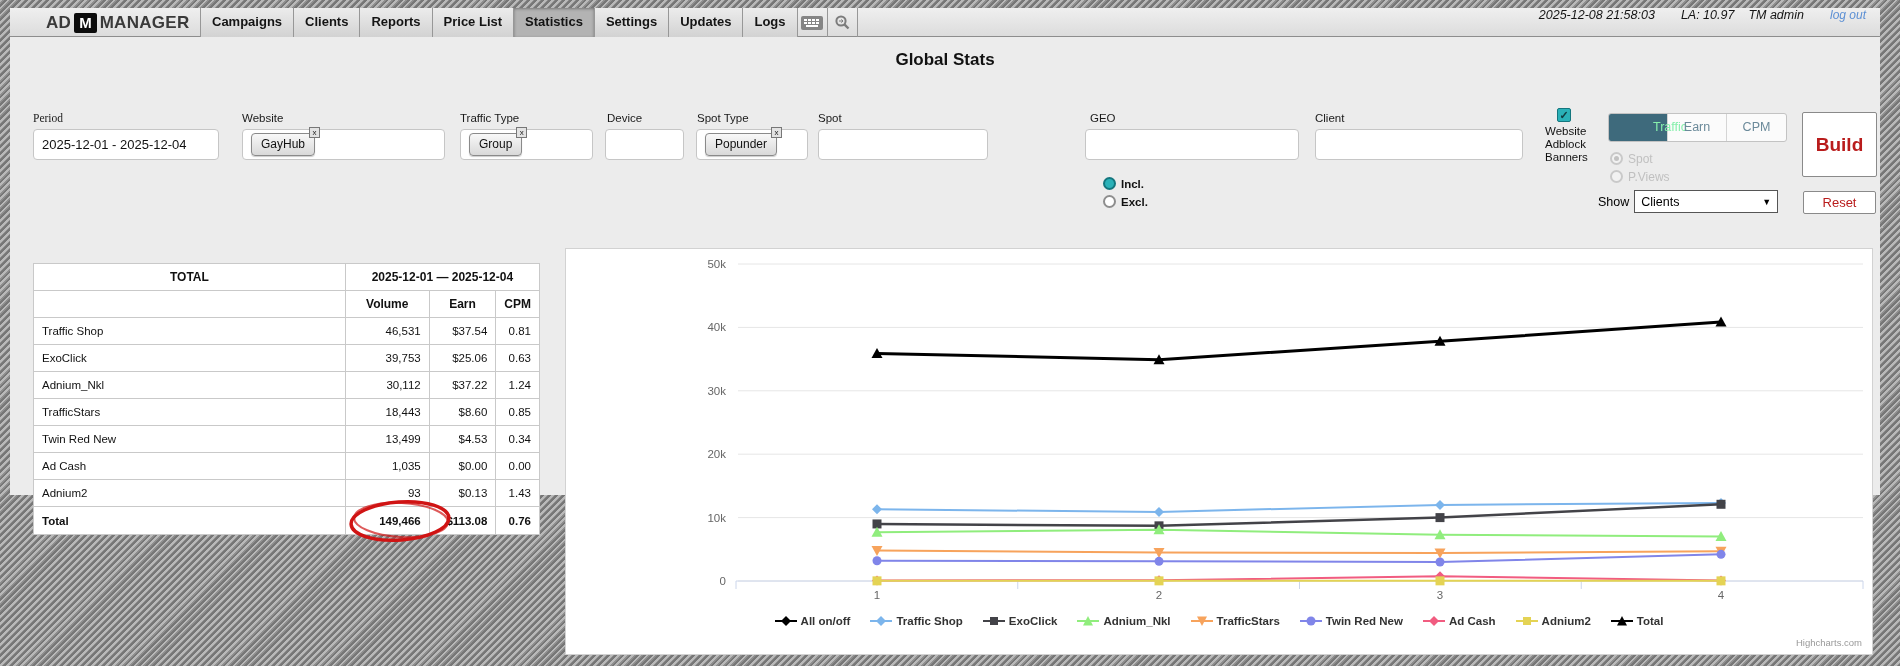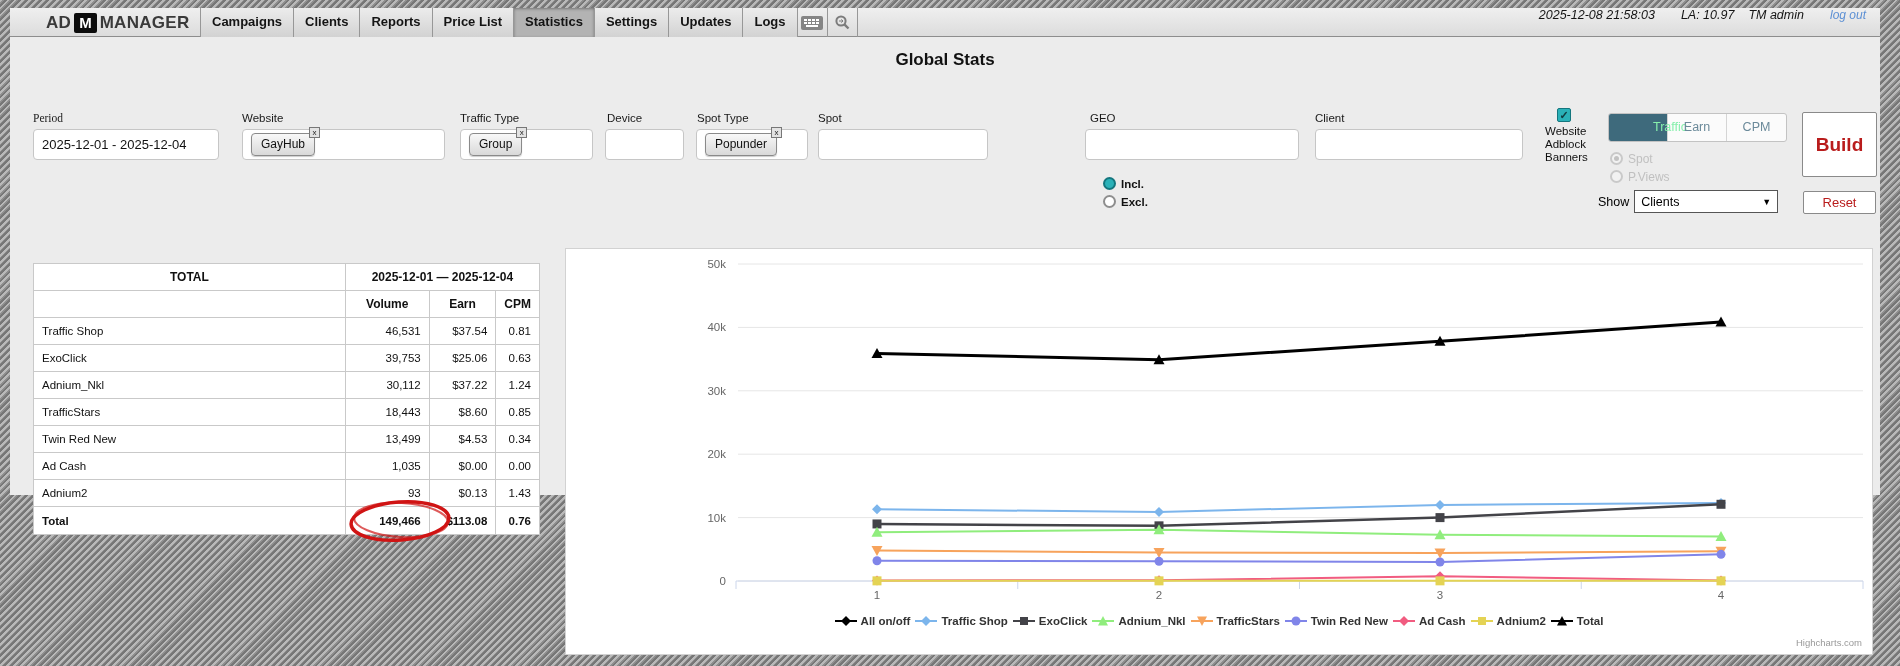--- a/index.html
+++ b/index.html
@@ -80,21 +80,21 @@
   .stats-table th { font-size:12px; }
   .stats-table .num { text-align:right; }
   .stats-table .name { text-align:left; }
   .stats-table tr.total td { font-weight:bold; height:28px; }
   .annot { position:absolute; left:334px; top:489px; pointer-events:none; }
 
   
   .chart-card { position:absolute; left:555px; top:240px; width:1308px; height:407px;
     background:#fff; border:1px solid #d2d2d2; }
   .legend { position:absolute; left:0; top:366px; width:100%; display:flex; justify-content:center;
-    gap:5px; font-size:11.5px; font-weight:bold; color:#333; }
+    gap:20px; font-size:11.5px; font-weight:bold; color:#333; }
   .legend .li { display:flex; align-items:center; gap:4px; cursor:pointer; }
   .credit { position:absolute; right:10px; top:388px; font-size:9.5px; color:#999; }
 </style>
 </head>
 <body>
 
 <div class="content">
 
   <div class="topbar">
     <div class="logo">

